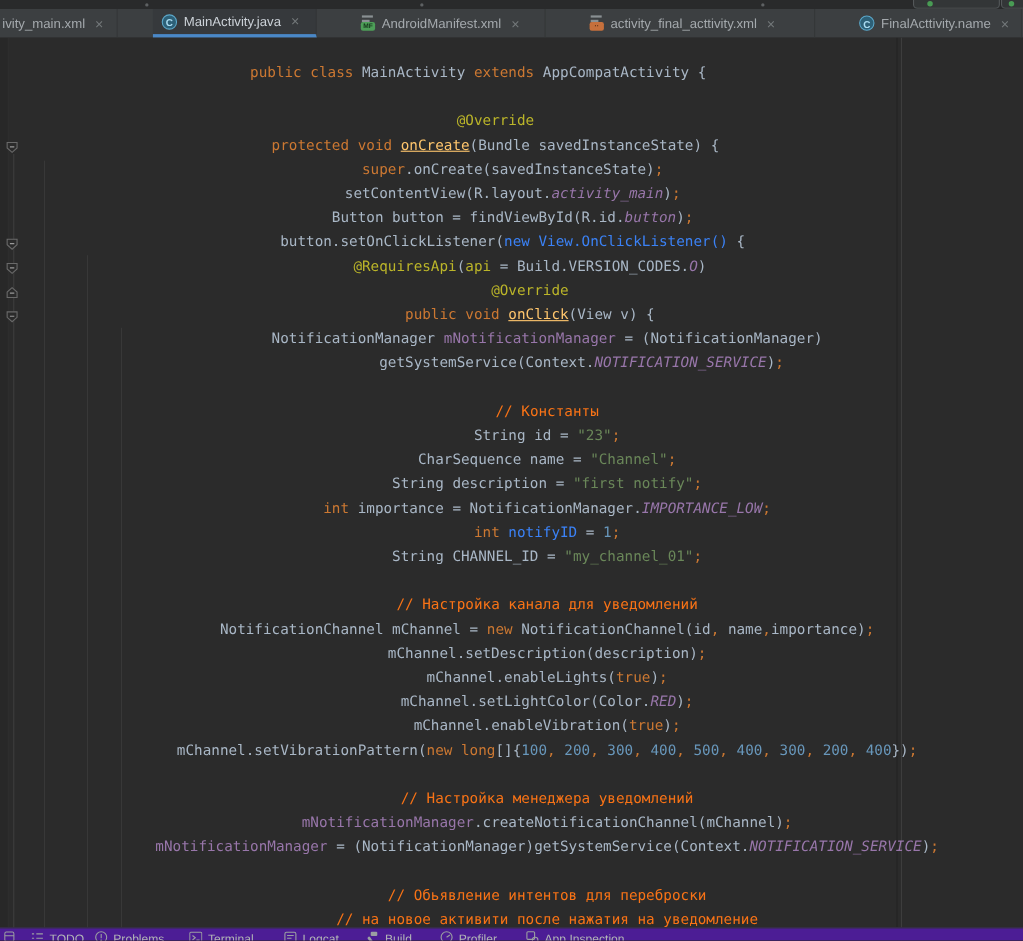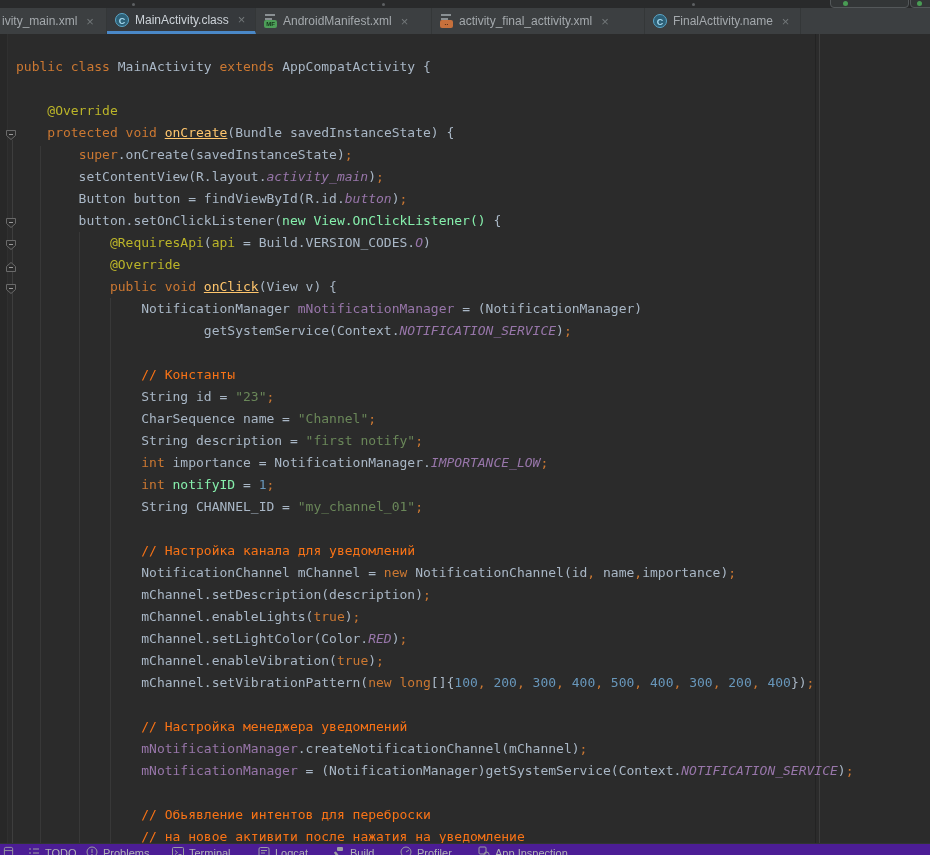--- a/index.html
+++ b/index.html
@@ -11,21 +11,21 @@
              background:#292a2b;overflow:hidden;z-index:30;}
   .tw-box{position:absolute;top:-8px;height:14px;border:1px solid #54585a;
           border-radius:4px;background:#333637;}
   .tw-dot-green{position:absolute;width:5px;height:5px;border-radius:50%;
                 background:#499c54;top:1px;}
   .tw-dot-gray{position:absolute;width:3px;height:3px;border-radius:50%;
                background:#5e6163;top:3px;}
 
   
   #tab-bar{position:absolute;left:0;top:8px;width:930px;height:26px;
-           background:#3c3f41;display:flex;z-index:25;}
+           background:#3c3f41;display:flex;z-index:25;gap:32px;}
   .tab{display:flex;align-items:center;gap:6px;padding:0 8px;height:26px;
        box-sizing:border-box;border-right:1px solid #343738;color:#a4a9ad;
        font-size:12px;white-space:nowrap;overflow:hidden;flex:0 0 auto;}
   .tab.active{background:#36393c;border-bottom:3px solid #4a88c7;color:#ccd2d8;}
   .tab .close{color:#73787a;font-size:13px;line-height:13px;margin-left:3px;}
   .icon-class{width:14px;height:14px;border-radius:50%;background:#2d6077;
               border:1px solid #5ba7c9;color:#aadcf2;font-weight:bold;
               font-size:9px;line-height:14px;text-align:center;flex:0 0 auto;
               box-sizing:border-box;}
   .icon-file{width:13px;height:14px;position:relative;flex:0 0 auto;}
@@ -47,28 +47,28 @@
   .guide{background:#383838;bottom:0;}
   #guide-1{left:40px;top:112px;}
   #guide-2{left:79px;top:198px;}
   #guide-3{left:110px;top:264px;}
   #margin-1{left:815px;top:0;bottom:0;background:#232323;}
   #margin-2{left:819px;top:0;bottom:0;background:#3d3d3d;}
 
   #code{position:absolute;left:16px;top:0;z-index:5;
         font-family:"DejaVu Sans Mono",monospace;font-size:13px;line-height:22px;
         white-space:pre;color:#a9b7c6;}
-  .ln{height:22px;}
+  .ln{height:22px;text-align:center;}
   .tk-kw{color:#cc7832;}
   .tk-ann{color:#bbb529;}
   .tk-mth{color:#ffc66d;text-decoration:underline;}
   .tk-str{color:#6a8759;}
   .tk-num{color:#6897bb;}
   .tk-cmt{color:#f97316;}
-  .tk-gray{color:#86efac;}
+  .tk-gray{color:#3b82f6;}
   .tk-fld{color:#9876aa;font-style:italic;}
   .tk-fldu{color:#9876aa;}
   .tk-pun{color:#cc7832;}
   .tk-def{color:#a9b7c6;}
 
   .fold-marker{position:absolute;left:5px;width:12px;height:12px;z-index:6;}
 
   
   #bottom-bar{position:absolute;left:0;top:843px;width:930px;height:12px;
               background:#4c1d95;border-top:1px solid #313334;overflow:hidden;
@@ -90,21 +90,21 @@
   <div class="tw-dot-green" style="left:917px"></div>
 </div>
 
 <div id="tab-bar">
     <div class="tab" style="width: 107px; padding-left: 2px;">
       <span>ivity_main.xml</span>
       <span class="close">×</span>
     </div>
     <div class="tab active" style="width: 149px;">
       <span class="icon-class">C</span>
-      <span>MainActivity.class</span>
+      <span>MainActivity.java</span>
       <span class="close">×</span>
     </div>
     <div class="tab" style="width: 176px;">
       <span class="icon-file">
         <span class="bar b1"></span>
         <span class="bar b2"></span>
         <span class="badge badge-mf">MF</span>
       </span>
       <span>AndroidManifest.xml</span>
       <span class="close">×</span>

